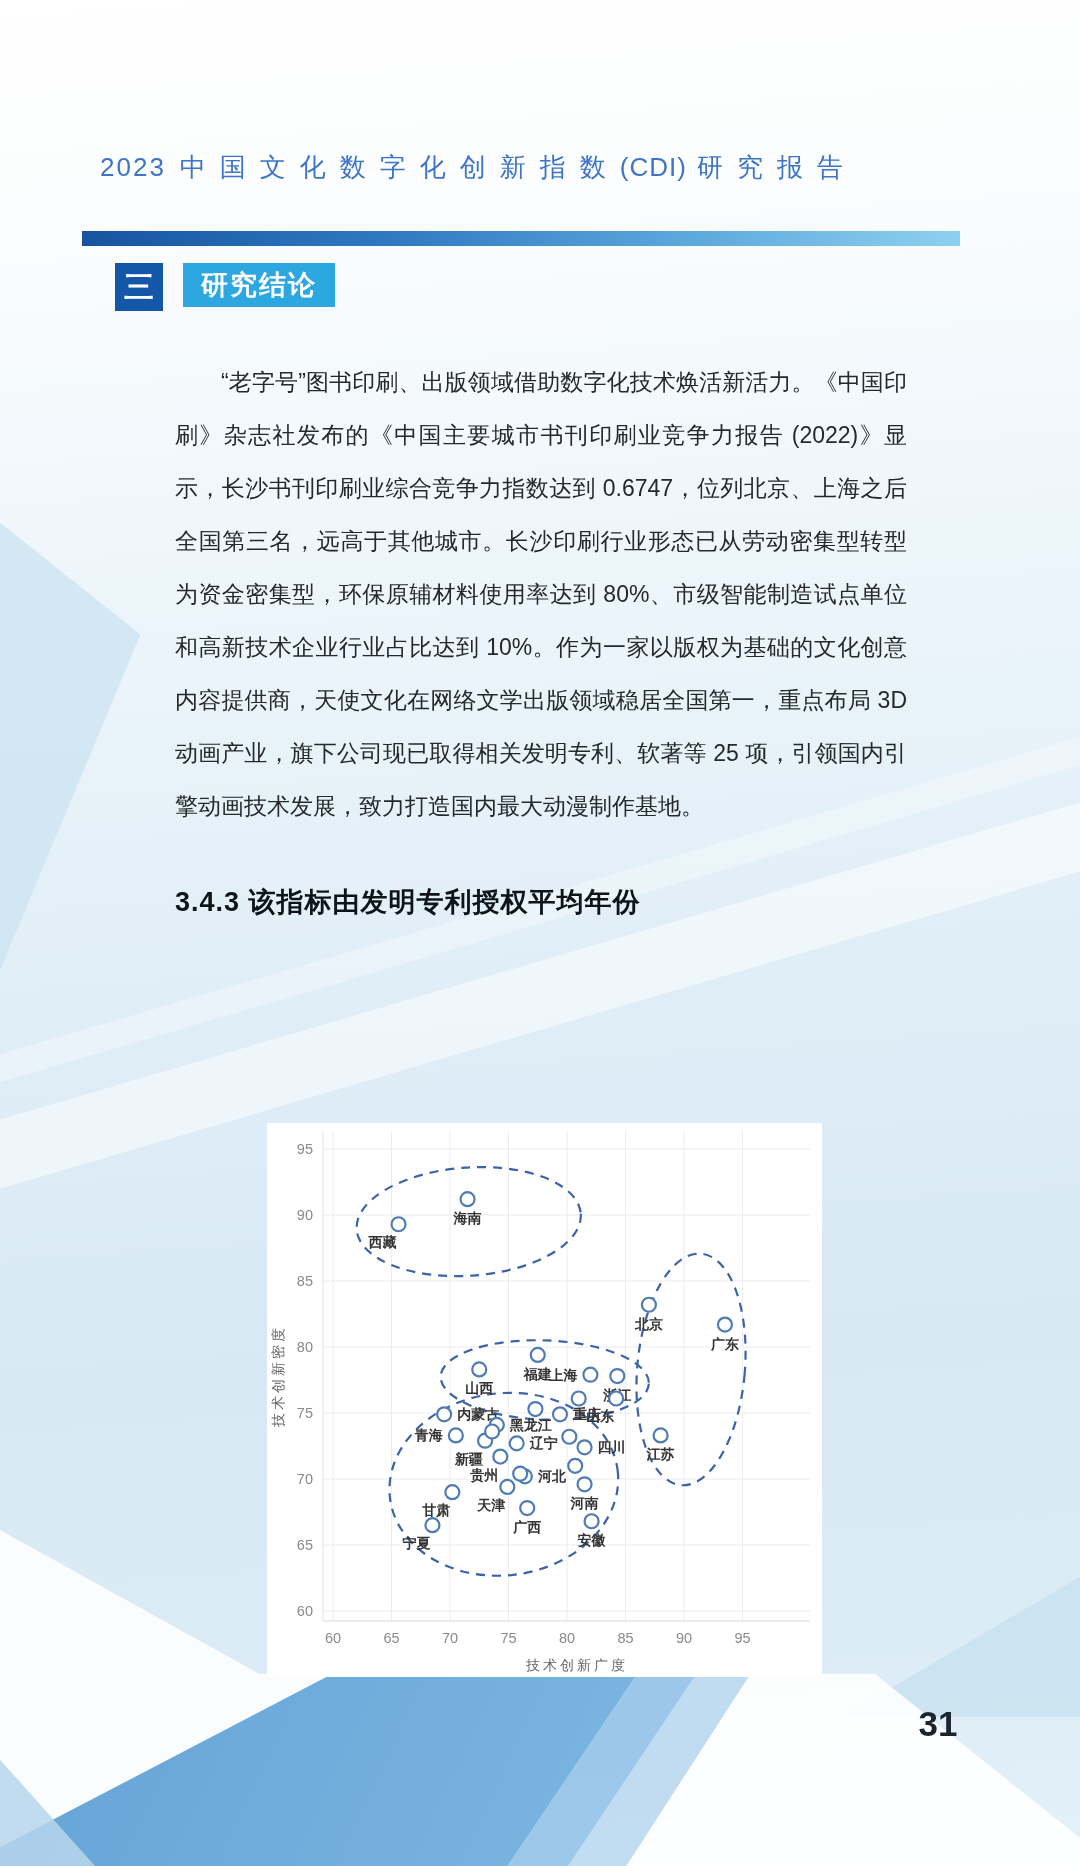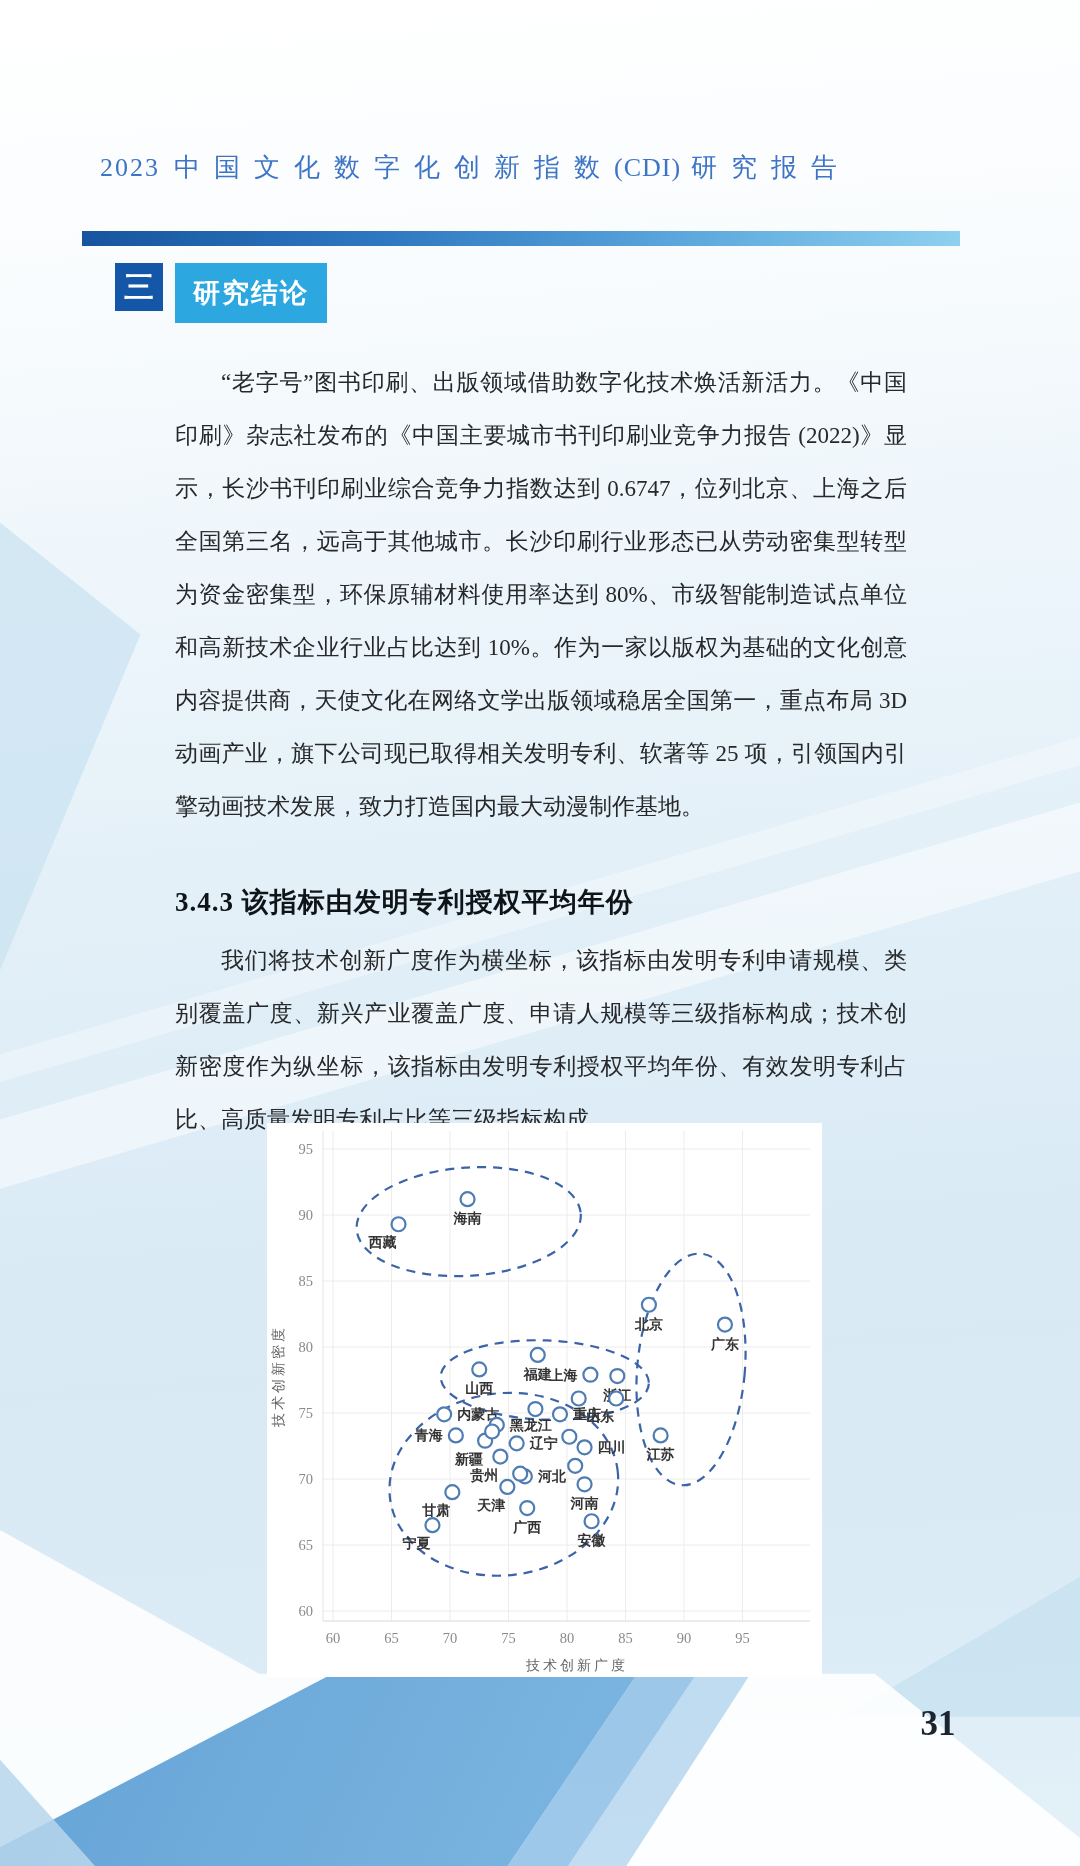--- a/index.html
+++ b/index.html
@@ -1,17 +1,17 @@
 <!DOCTYPE html>
 <html><head>
 <meta charset="utf-8">
 <style>
   html,body{margin:0;padding:0;}
   .page{position:relative;width:1080px;height:1866px;overflow:hidden;
-        font-family:Liberation Serif, serif;
+        font-family:Liberation Sans, sans-serif;
         background:linear-gradient(176deg,#ffffff 0%,#fbfdfe 12%,#eef6fb 30%,#e0eef7 52%,#d8e9f4 72%,#dcecf6 88%,#e4f1f8 100%);}
   .deco{position:absolute;inset:0;pointer-events:none;}
   .deco-left-wedge{background:#cbe3f2;opacity:.75;clip-path:polygon(0 28%,13% 34%,0 52%);}
   .deco-streak-a{background:rgba(255,255,255,.32);clip-path:polygon(0 56.5%,100% 39.5%,100% 41%,0 58%);}
   .deco-streak-b{background:rgba(255,255,255,.5);clip-path:polygon(0 60%,100% 43%,100% 46.7%,0 63.7%);}
   .deco-right-tri{background:#c2ddef;opacity:.6;clip-path:polygon(100% 84.5%,100% 92%,78% 92%);}
   .band-white-left{background:rgba(255,255,255,.85);clip-path:polygon(0 82%,24% 89.7%,30.8% 89.7%,0 99%);}
   .band-main{background:linear-gradient(115deg,#4f93cd 0%,#68a6d8 45%,#8bc0e6 100%);
              clip-path:polygon(0 99%,30.8% 89.7%,59% 89.7%,47% 100%,0 100%);}
   .band-s2{background:#8abde5;opacity:.78;clip-path:polygon(59% 89.7%,64.5% 89.7%,52.6% 100%,47% 100%);}
@@ -23,21 +23,21 @@
   .header-title .seg-year{letter-spacing:2px;}
   .header-title .seg-cjk{letter-spacing:14px;padding-left:14px;}
   .header-title .seg-latin{letter-spacing:1px;}
   .header-title .seg-cjk2{letter-spacing:14px;padding-left:10px;}
   .gradient-bar{position:absolute;left:82px;top:231px;width:878px;height:15px;
                 background:linear-gradient(90deg,#17549f 0%,#2f79c2 35%,#5ea9dd 70%,#8ed0ef 100%);}
 
   .section-badge{position:absolute;left:115px;top:263px;display:flex;align-items:stretch;}
   .badge-num{width:48px;height:48px;background:#1456a8;color:#fff;font-size:30px;font-weight:bold;
              display:flex;align-items:center;justify-content:center;}
-  .badge-label{margin-left:12px;height:60px;background:#2ca7e0;color:#fff;font-size:27px;font-weight:bold;
+  .badge-label{margin-left:20px;height:44px;background:#2ca7e0;color:#fff;font-size:27px;font-weight:bold;
                display:flex;align-items:center;padding:0 18px;letter-spacing:2px;}
 
   .body-text{position:absolute;left:175px;width:732px;font-size:23px;line-height:53px;color:#26282a;
              text-align:justify;text-indent:2em;}
   .para-1{top:356px;}
   .para-2{top:934px;}
   .subsection-heading{position:absolute;left:175px;top:884px;font-size:27px;font-weight:bold;color:#0f1419;letter-spacing:1px;}
 
   .chart-panel{position:absolute;left:267px;top:1123px;width:555px;height:554px;background:#ffffff;}
   .chart-panel svg{display:block;}
@@ -69,21 +69,20 @@
   </div>
   <div class="gradient-bar"></div>
 
   <div class="section-badge">
     <div class="badge-num">三</div>
     <div class="badge-label">研究结论</div>
   </div>
 
   <div class="body-text para-1">“老字号”图书印刷、出版领域借助数字化技术焕活新活力。《中国印刷》杂志社发布的《中国主要城市书刊印刷业竞争力报告 (2022)》显示，长沙书刊印刷业综合竞争力指数达到 0.6747，位列北京、上海之后全国第三名，远高于其他城市。长沙印刷行业形态已从劳动密集型转型为资金密集型，环保原辅材料使用率达到 80%、市级智能制造试点单位和高新技术企业行业占比达到 10%。作为一家以版权为基础的文化创意内容提供商，天使文化在网络文学出版领域稳居全国第一，重点布局 3D 动画产业，旗下公司现已取得相关发明专利、软著等 25 项，引领国内引擎动画技术发展，致力打造国内最大动漫制作基地。</div>
   <div class="subsection-heading">3.4.3 该指标由发明专利授权平均年份</div>
-  <div class="body-text para-2">我们将技术创新广度作为横坐标，该指标由发明专利申请规模、类别覆盖广度、新兴产业覆盖广度、申请人规模等三级指标构成；技术创新密度作为纵坐标，该指标由发明专利授权平均年份、有效发明专利占比、高质量发明专利占比等三级指标构成。</div>
 
   <div class="chart-panel">
     <svg width="555" height="554" viewBox="0 0 555 554">
         <rect x="0" y="0" width="555" height="554" fill="#ffffff"></rect>
         <line x1="66" y1="8" x2="66" y2="498" stroke="#ececec" stroke-width="1"></line>
         <text x="66" y="520" text-anchor="middle" class="tick">60</text>
         <line x1="124.5" y1="8" x2="124.5" y2="498" stroke="#ececec" stroke-width="1"></line>
         <text x="124.5" y="520" text-anchor="middle" class="tick">65</text>
         <line x1="183" y1="8" x2="183" y2="498" stroke="#ececec" stroke-width="1"></line>
         <text x="183" y="520" text-anchor="middle" class="tick">70</text>

